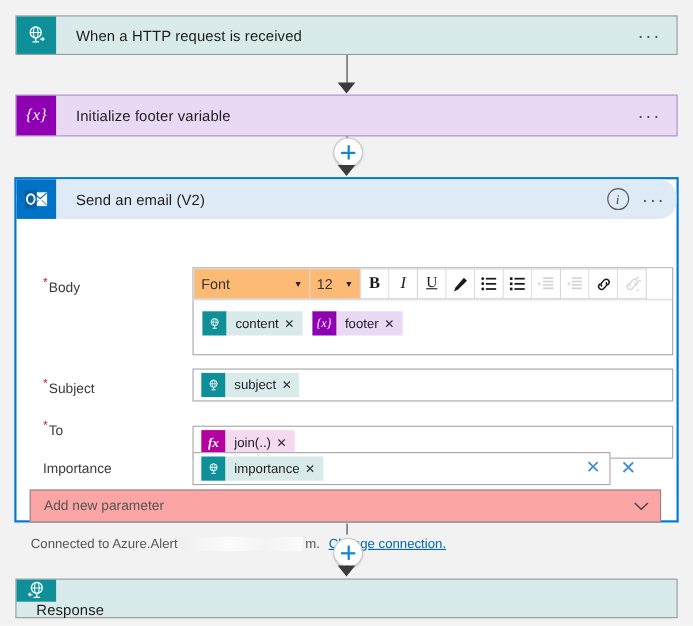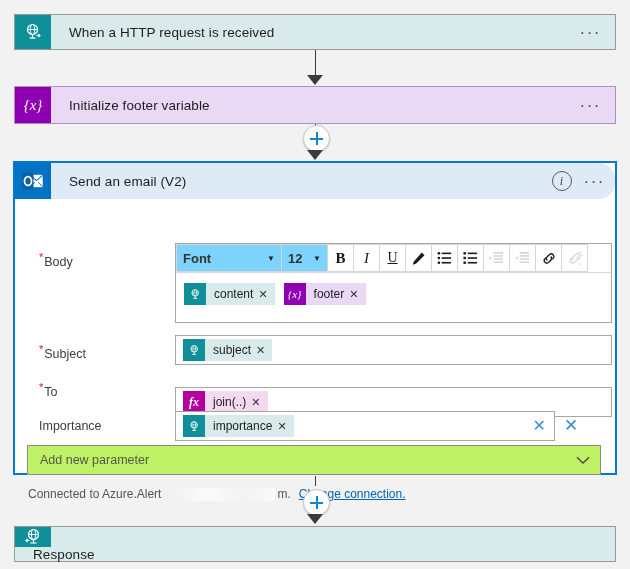--- a/index.html
+++ b/index.html
@@ -150,24 +150,23 @@
     color: #1a1a1a;
     min-width: 26px;
   }
   .tb-btn:first-child { border-left: 1px solid #d6d6d6; }
   .tb-select {
     display: flex; align-items: center; justify-content: space-between;
     border: 1px solid #d6d6d6;
     border-left: none;
     box-sizing: border-box;
     padding: 0 6px;
-    background: #7dd3fc;
+    background: #fdba74;
     font-size: 13px;
     color: #333;
-    font-weight: bold;
   }
   .tb-select:first-child { border-left: 1px solid #d6d6d6; }
   .tb-select .caret {
     font-size: 8px; margin-left: 10px; color: #222;
   }
   .tb-font { width: 106px; }
   .tb-size { width: 46px; }
   .tb-b { font-weight: bold; font-family: "Liberation Serif", serif; font-size: 15px; }
   .tb-i { font-style: italic; font-family: "Liberation Serif", serif; font-size: 15px; }
   .tb-u { text-decoration: underline; font-family: "Liberation Serif", serif; font-size: 14px; }
@@ -225,21 +224,21 @@
     position: absolute;
     left: 549px; top: 218px;
     color: #3a8fd4; font-size: 17px; line-height: 1; font-weight: 300;
   }
 
   
   #add-param {
     position: absolute;
     left: 12px; top: 246px; width: 574px; height: 30px;
     border: 1px solid #8a8a8a;
-    background: #bef264;
+    background: #fca5a5;
     box-sizing: border-box;
     display: flex; align-items: center; justify-content: space-between;
     padding: 0 10px 0 12px;
     font-size: 12.5px;
     color: #555;
   }
   #add-param .chev { color: #444; font-size: 11px; }
 
   #conn-line {
     position: absolute;

